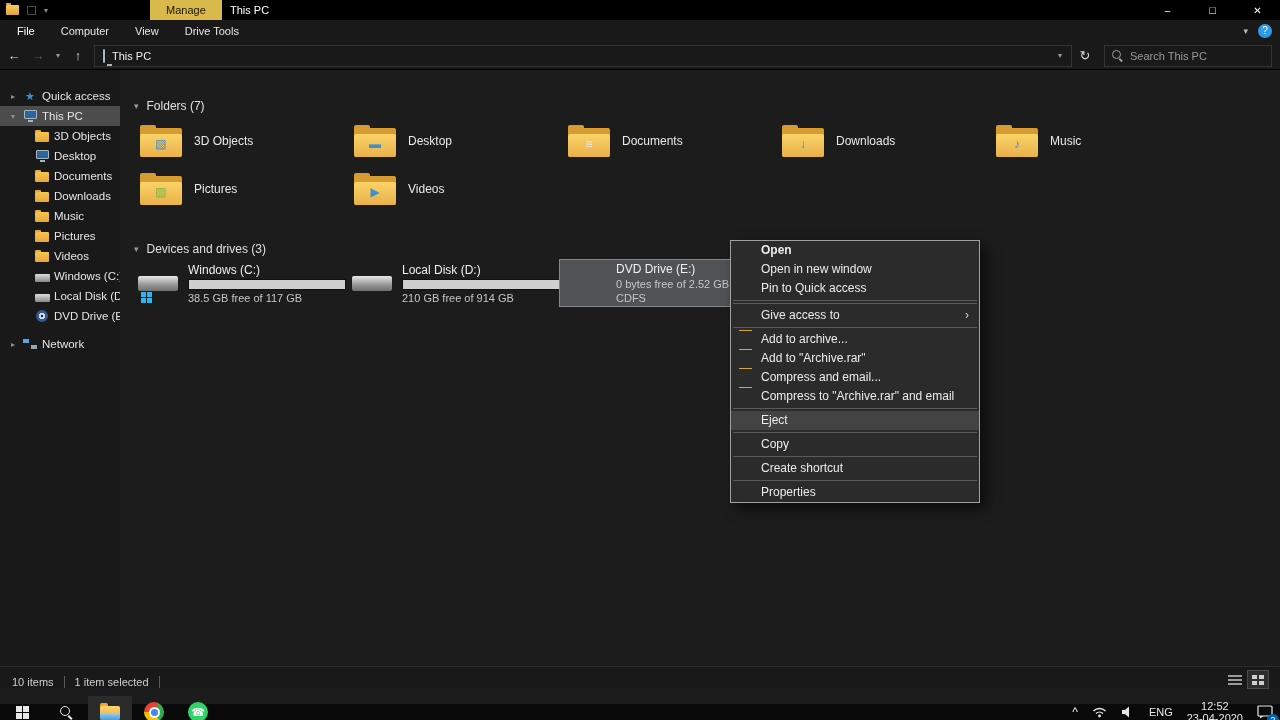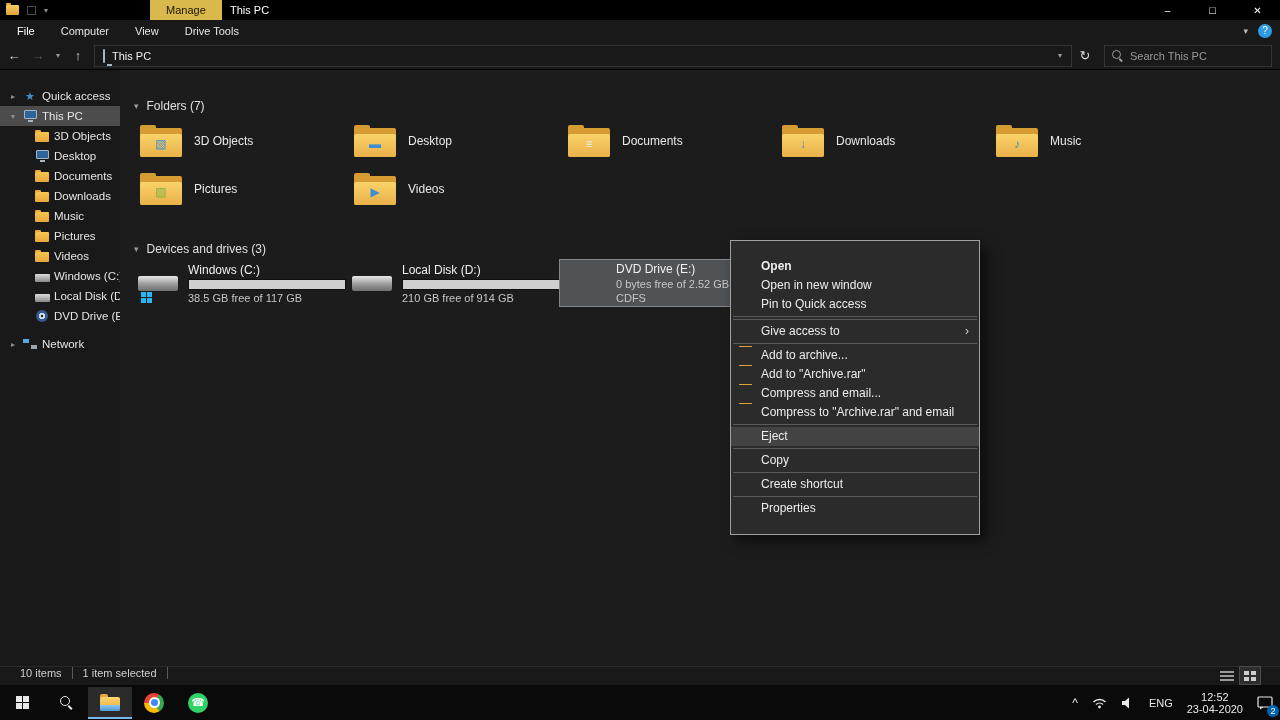--- a/index.html
+++ b/index.html
@@ -102,41 +102,41 @@
   .hdd{position:absolute;left:0;top:8px;width:40px;height:15px;background:linear-gradient(#e8e8e8,#9a9a9a 55%,#6f6f6f);border-radius:2px}
   .winflag{position:absolute;left:3px;bottom:1px;width:5px;height:5px;background:#29b6f6;box-shadow:6px 0 #29b6f6,0 6px #29b6f6,6px 6px #29b6f6}
   .disc-lg{width:30px;height:30px;margin-left:4px;border-radius:50%;background:radial-gradient(circle,#15161a 0 3px,#aebdd4 3px 6px,#31517e 6px 12px,#223a5e 12px 15px)}
   .dinfo{display:flex;flex-direction:column;gap:2px}
   .dname{font-size:12px;color:#efefef}
   .dbar{width:158px;height:11px;border:1px solid #101010;background:#cfcfcf}
   .dbar .fill{height:100%;background:linear-gradient(#5cb9f2,#1f8ddd)}
   .dfree{font-size:11px;color:#c6c6c6}
 
   
-  .cmenu{position:absolute;left:730px;top:240px;width:250px;background:#2b2b2b;border:1px solid #a0a0a0;box-shadow:6px 6px 12px rgba(0,0,0,.6);padding:16px 0;font-size:12px;z-index:20}
+  .cmenu{position:absolute;left:730px;top:240px;width:250px;background:#2b2b2b;border:1px solid #a0a0a0;box-shadow:6px 6px 12px rgba(0,0,0,.6);padding:0 0;font-size:12px;z-index:20}
   .citem{position:relative;height:19px;line-height:19px;padding-left:30px;color:#ececec;white-space:nowrap;overflow:hidden}
   .citem.bold{font-weight:bold}
   .citem.hl{background:#434343}
   .cicon{position:absolute;left:8px;top:3px;width:13px;height:13px}
   .shield{width:11px;height:13px;margin-left:1px;background:linear-gradient(135deg,#3fa3ec 50%,#1b6fb8 50%);clip-path:polygon(50% 0,100% 14%,100% 55%,50% 100%,0 55%,0 14%)}
   .rar{position:relative;width:13px;height:13px;background:linear-gradient(90deg,#8e5bd0 0 4px,#3f72c8 4px 9px,#c94f4f 9px 13px);border-radius:1px}
   .rar:after{content:"";position:absolute;left:0;bottom:2px;width:13px;height:2px;background:#d9a33a}
   .gl-sub:before{content:"\203A"}
   .citem .subarrow{position:absolute;right:10px;top:0;color:#cfcfcf;font-size:12px}
   .csep{height:1px;background:#5a5a5a;margin:2px 2px}
 
   
-  .statusbar{position:absolute;left:0;bottom:32px;right:0;height:22px;background:#191919;border-top:1px solid #2a2a2a;display:flex;align-items:flex-start;gap:10px;padding:0 20px;font-size:11px;color:#cfcfcf}
+  .statusbar{position:absolute;left:0;bottom:32px;right:0;height:22px;background:#191919;border-top:1px solid #2a2a2a;display:flex;align-items:flex-end;gap:10px;padding:0 12px;font-size:11px;color:#cfcfcf}
   .sb-sep{width:1px;height:12px;background:#5a5a5a}
   .sb-views{margin-left:auto;display:flex;gap:3px}
   .sb-view{width:20px;height:17px;display:flex;align-items:center;justify-content:center}
   .sb-view.active{background:#2d2d2d;outline:1px solid #4a4a4a}
 
   
-  .taskbar{position:absolute;left:0;bottom:0;right:0;height:35px;background:#0a0a0a;display:flex;align-items:center;z-index:30}
+  .taskbar{position:absolute;left:0;bottom:0;right:0;height:16px;background:#0a0a0a;display:flex;align-items:center;z-index:30}
   .tb-btn{width:44px;height:32px;display:flex;align-items:center;justify-content:center}
   .tb-btn.active{background:#2b2b2b;box-shadow:inset 0 -2px 0 #76b9ed}
   .winlogo{width:6px;height:6px;background:#e8e8e8;box-shadow:7px 0 #e8e8e8,0 7px #e8e8e8,7px 7px #e8e8e8;margin:0 7px 7px 0}
   .tmag{position:relative;width:15px;height:15px}
   .tmag:before{content:"";position:absolute;left:1px;top:1px;width:8px;height:8px;border:1.5px solid #e8e8e8;border-radius:50%}
   .tmag:after{content:"";position:absolute;left:10px;top:10px;width:5px;height:1.5px;background:#e8e8e8;transform:rotate(45deg);transform-origin:0 0}
   .texp{position:relative;width:20px;height:16px}
   .texp .tb-b{position:absolute;left:0;top:2px;width:20px;height:14px;background:linear-gradient(#fbd56f,#eaa83f);border-radius:2px}
   .texp .tb-t{position:absolute;left:0;top:-1px;width:8px;height:4px;background:#eaa83f;border-radius:2px 2px 0 0}
   .texp .tb-f{position:absolute;left:0;bottom:0;width:20px;height:6px;background:linear-gradient(#8ec7f0,#4a9ad8);border-radius:0 0 2px 2px}

